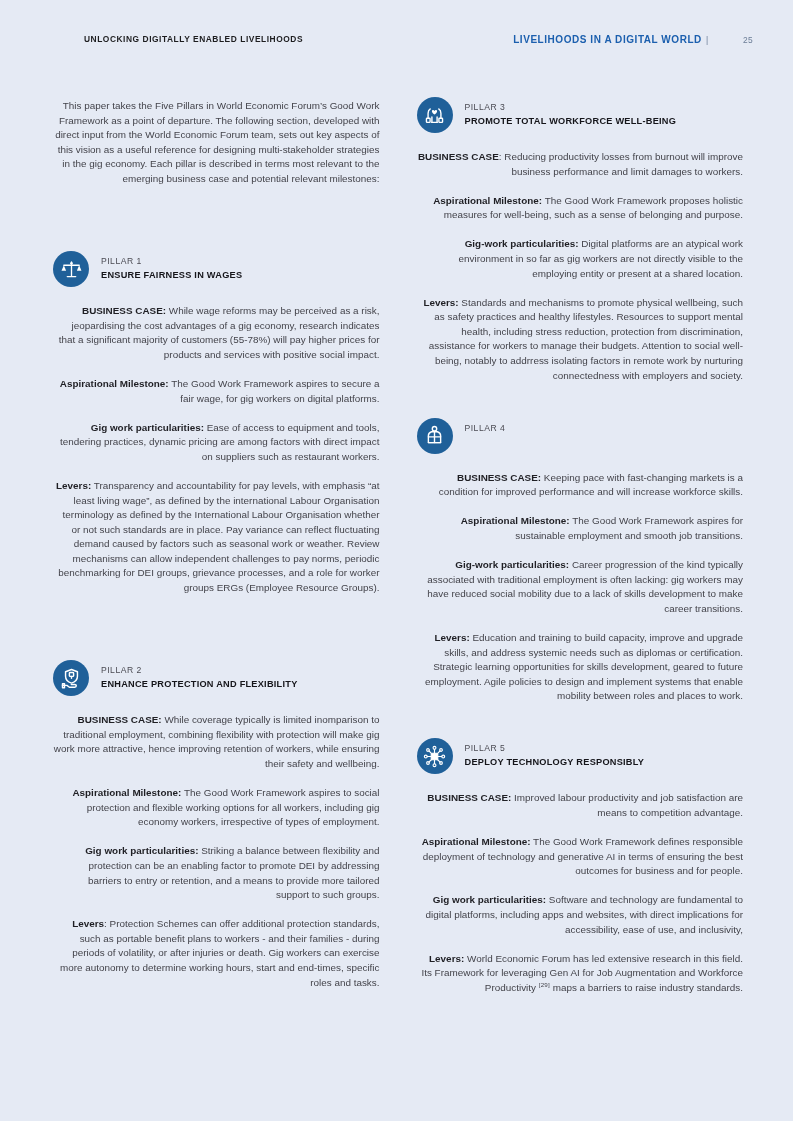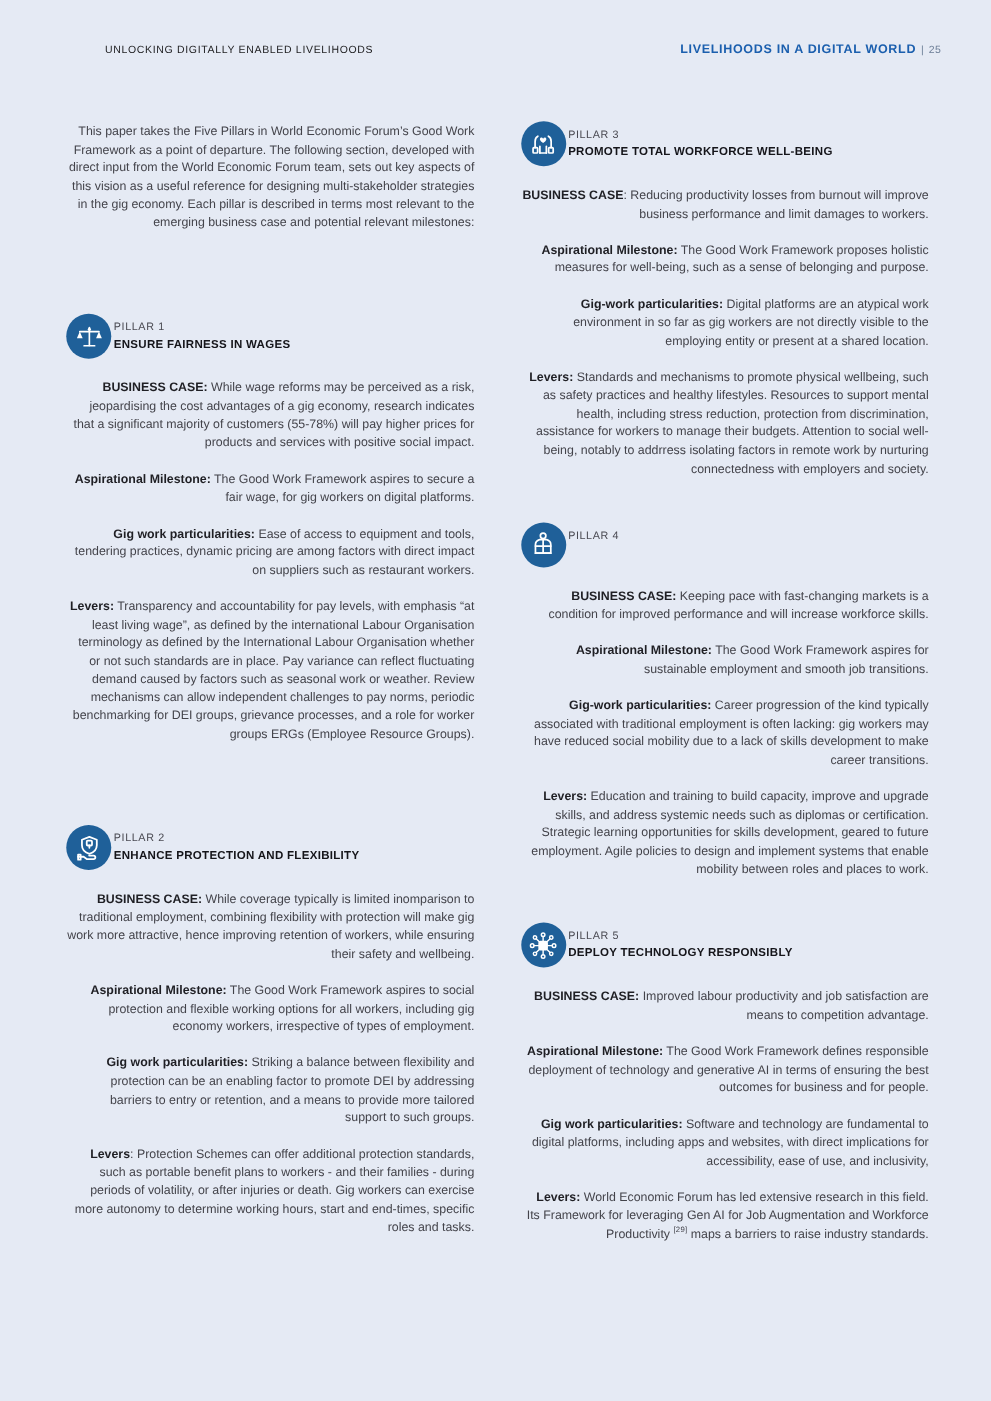--- a/index.html
+++ b/index.html
@@ -26,42 +26,42 @@
     top: 31px;
     left: 40px;
     right: 40px;
     height: 16px;
     display: flex;
     align-items: center;
     justify-content: space-between;
   }
   .runhead-left {
     font-size: 8.4px;
-    font-weight: normal;
+    font-weight: bold;
     letter-spacing: 0.55px;
     color: #1d1d1f;
     text-transform: uppercase;
     white-space: nowrap;
     padding-left: 44px;
   }
   .runhead-right {
     display: flex;
     align-items: baseline;
     gap: 4px;
     white-space: nowrap;
   }
   .runhead-title {
     font-size: 10px;
     font-weight: bold;
     letter-spacing: 0.55px;
     color: #1b5fae;
     text-transform: uppercase;
   }
   .runhead-sep { font-size: 8.4px; color: #6b7d96; }
-  .runhead-page { font-size: 8.4px; color: #6b7d96; letter-spacing: 0.3px; }
+  .runhead-page { font-size: 8.4px; color: #6b7d96; letter-spacing: 0.3px; margin-left: 31px; }
 
   
   .columns {
     position: absolute;
     top: 99px;
     left: 53px;
     width: 690px;
     display: flex;
     gap: 37px;
   }
@@ -78,21 +78,21 @@
   p.body:last-child { margin-bottom: 0; }
   p.body .lead { font-weight: bold; color: #1f1f24; }
 
   .spacer-lg { height: 52px; }
   .spacer-md { height: 22px; }
 
   
   .pillar {
     display: flex;
     align-items: flex-start;
-    gap: 2px;
+    gap: 12px;
     margin-bottom: 17px;
   }
   .pillar-badge {
     flex: 0 0 auto;
     width: 36px;
     height: 36px;
     border-radius: 50%;
     background: #1f6099;
     display: flex;
     align-items: center;

